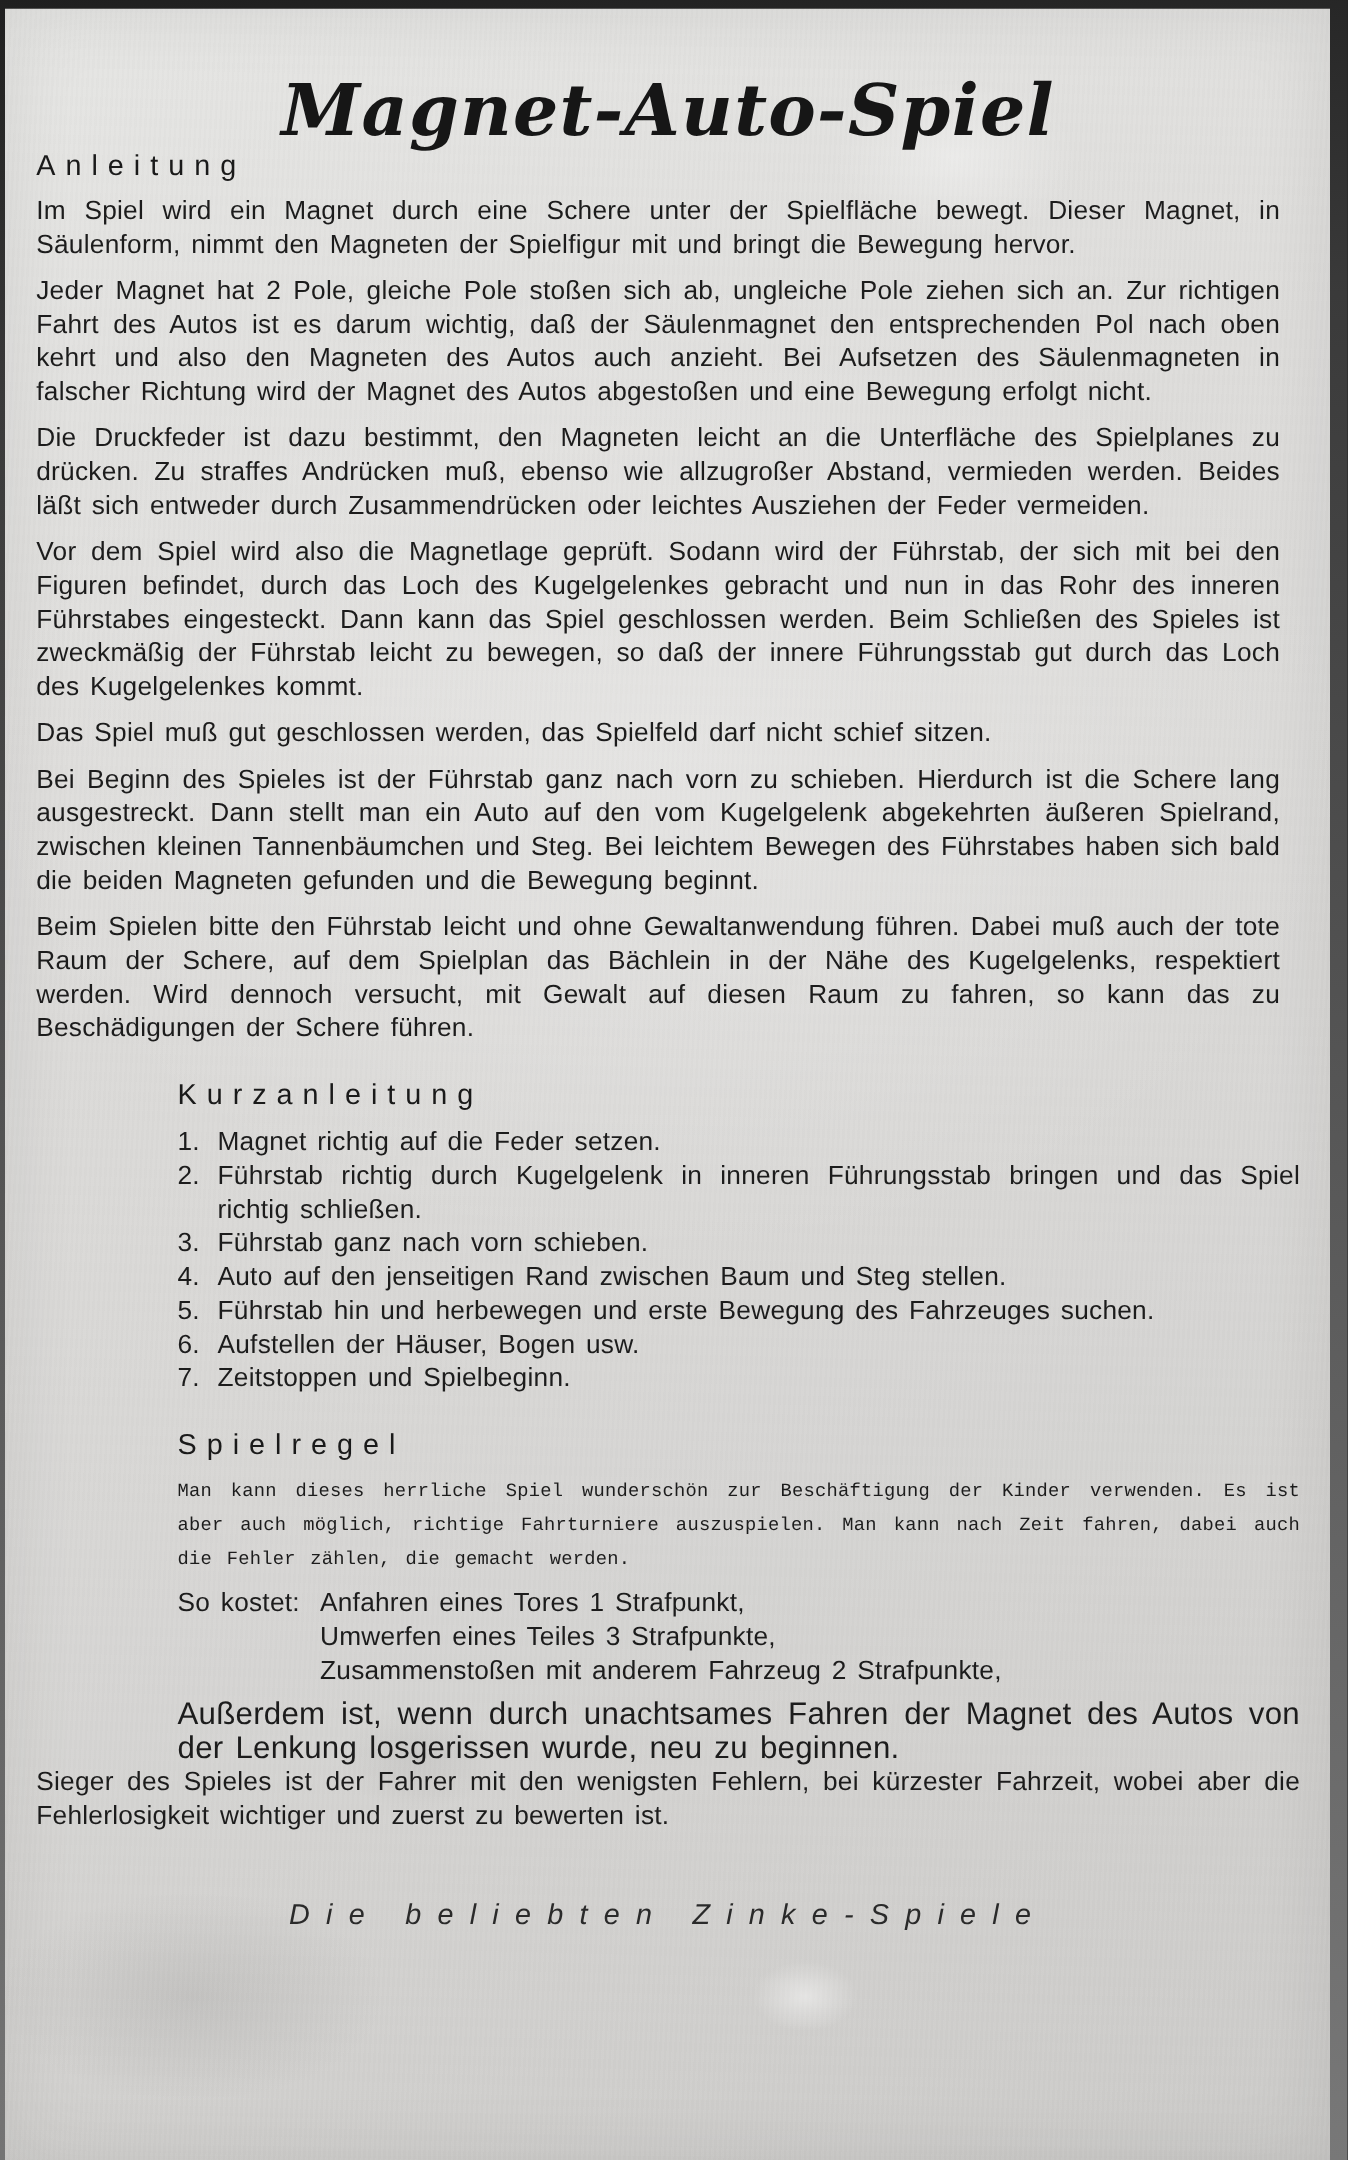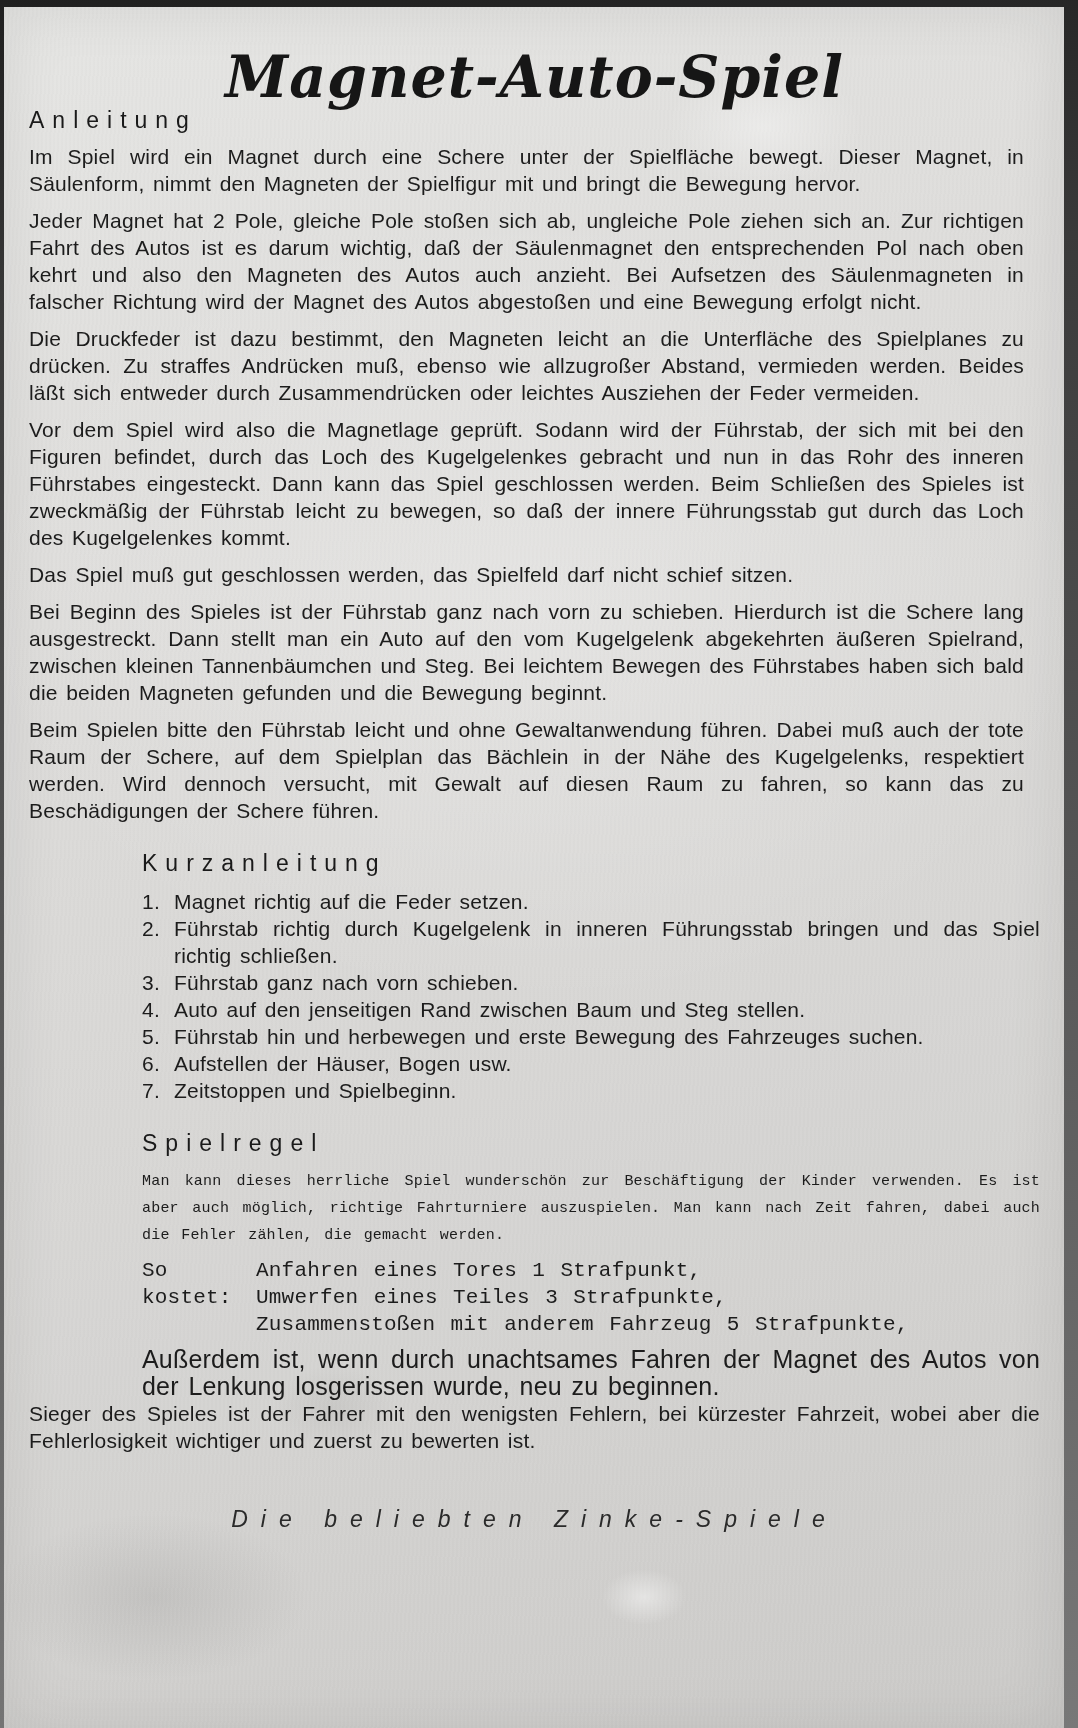--- a/index.html
+++ b/index.html
@@ -34,21 +34,21 @@
       radial-gradient(90px 60px at 330px 1400px, rgba(60,60,60,0.07), rgba(60,60,60,0) 70%),
       radial-gradient(140px 90px at 760px 120px, rgba(255,255,255,0.35), rgba(255,255,255,0) 70%),
       radial-gradient(60px 40px at 640px 1590px, rgba(255,255,255,0.45), rgba(255,255,255,0) 70%),
       radial-gradient(700px 500px at 50% 35%, rgba(255,255,255,0.25), rgba(255,255,255,0) 80%),
       repeating-linear-gradient(93deg, rgba(0,0,0,0.012) 0 2px, rgba(255,255,255,0.012) 2px 4px);
   }
 
   .content {
     position: relative;
     color: #1c1c1c;
-    padding: 28px 24px 0 25px;
+    padding: 40px 24px 0 25px;
   }
 
   .title {
     margin: 12px 0 0 0;
     text-align: center;
     font-family: "DejaVu Serif", serif;
     font-style: italic;
     font-weight: bold;
     font-size: 57px;
     line-height: 1.05;
@@ -109,21 +109,20 @@
     font-family: Liberation Mono, monospace;
   }
 
   .kostet {
     display: flex;
     margin-top: 8px;
     font-size: 21px;
     line-height: 27px;
     letter-spacing: 0.2px;
     word-spacing: 2.5px;
-    font-family: Liberation Mono, monospace;
   }
   .kostet .lead { flex: 0 0 114px; }
   .kostet .pen-lines { flex: 1 1 auto; }
   .kostet .pen-lines p {
     margin: 0;
     text-align: justify;
   }
 
   .ausserdem {
     margin: 8px 0 0 0;
@@ -212,21 +211,21 @@
 
       <section class="indented section-spielregel">
         <h2 class="heading">Spielregel</h2>
         <p class="intro">Man kann dieses herrliche Spiel wunderschön zur Beschäftigung der Kinder verwenden. Es ist aber auch möglich, richtige Fahrturniere auszuspielen. Man kann nach Zeit fahren, dabei auch die Fehler zählen, die gemacht werden.</p>
         <div class="kostet">
           <span class="lead">So kostet:</span>
           <div class="pen-lines">
 
           <p>Anfahren eines Tores 1 Strafpunkt,</p>
               <p>Umwerfen eines Teiles 3 Strafpunkte,</p>
-              <p>Zusammenstoßen mit anderem Fahrzeug 5 Strafpunkte,</p>
+              <p>Zusammenstoßen mit anderem Fahrzeug 2 Strafpunkte,</p>
             </div>
         </div>
         <p class="ausserdem">Außerdem ist, wenn durch unachtsames Fahren der Magnet des Autos von der Lenkung losgerissen wurde, neu zu beginnen.</p>
       </section>
 
       <p class="sieger">Sieger des Spieles ist der Fahrer mit den wenigsten Fehlern, bei kürzester Fahrzeit, wobei aber die Fehlerlosigkeit wichtiger und zuerst zu bewerten ist.</p>
 
       <div class="publisher">Die beliebten Zinke-Spiele</div>
 
     </div>

